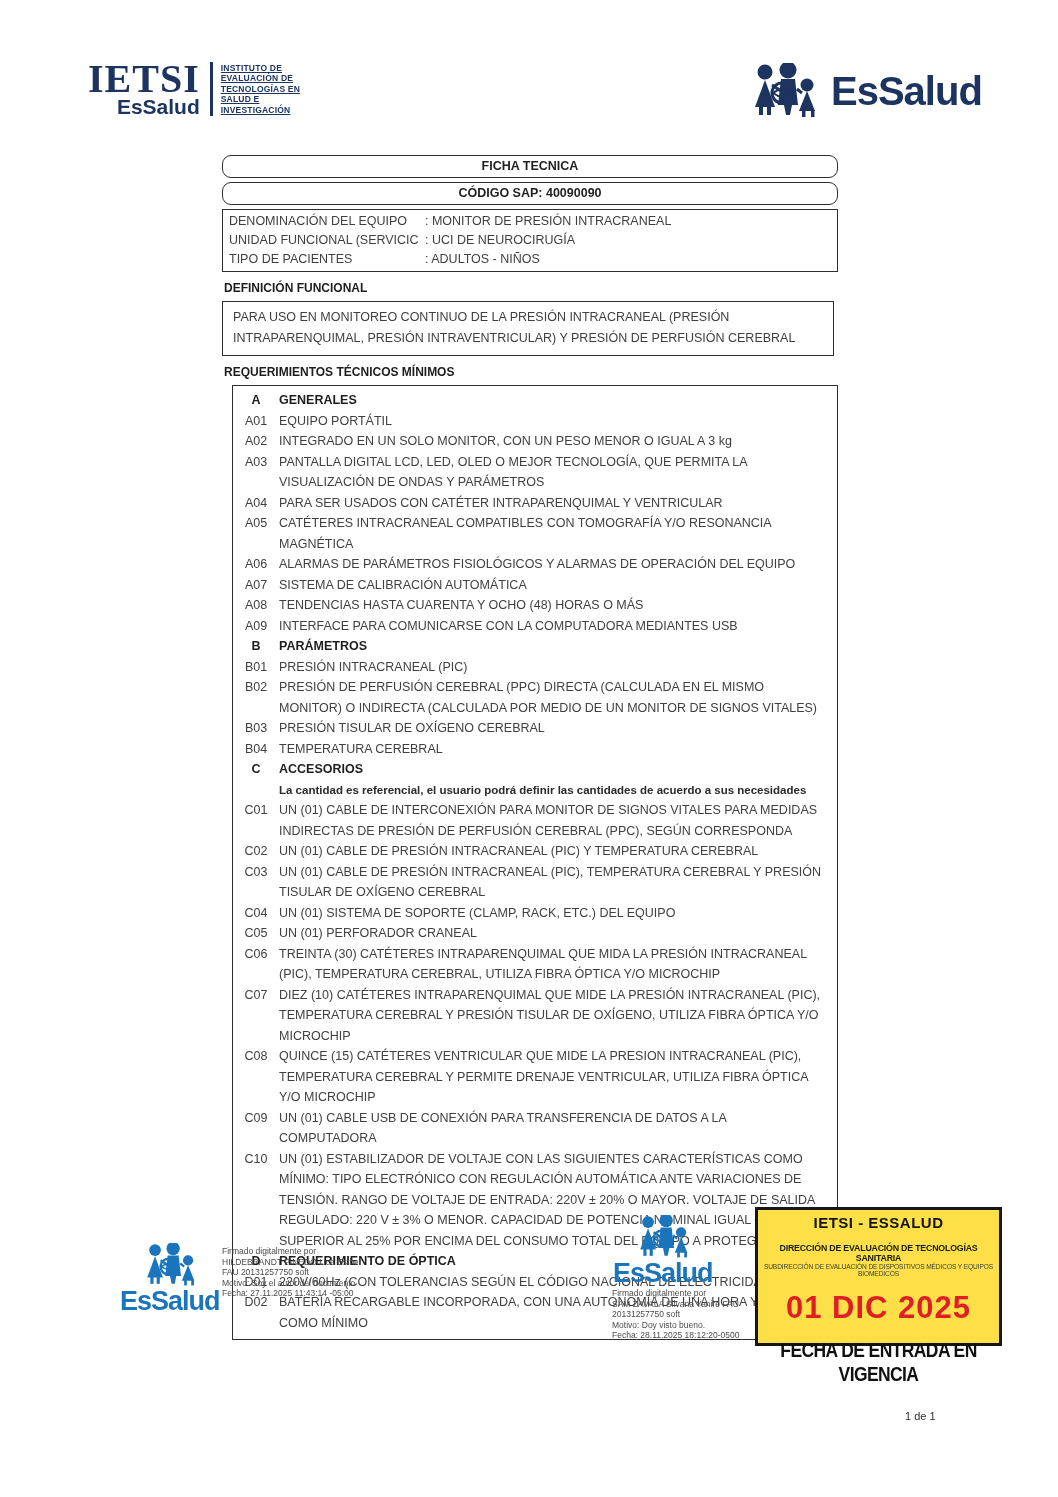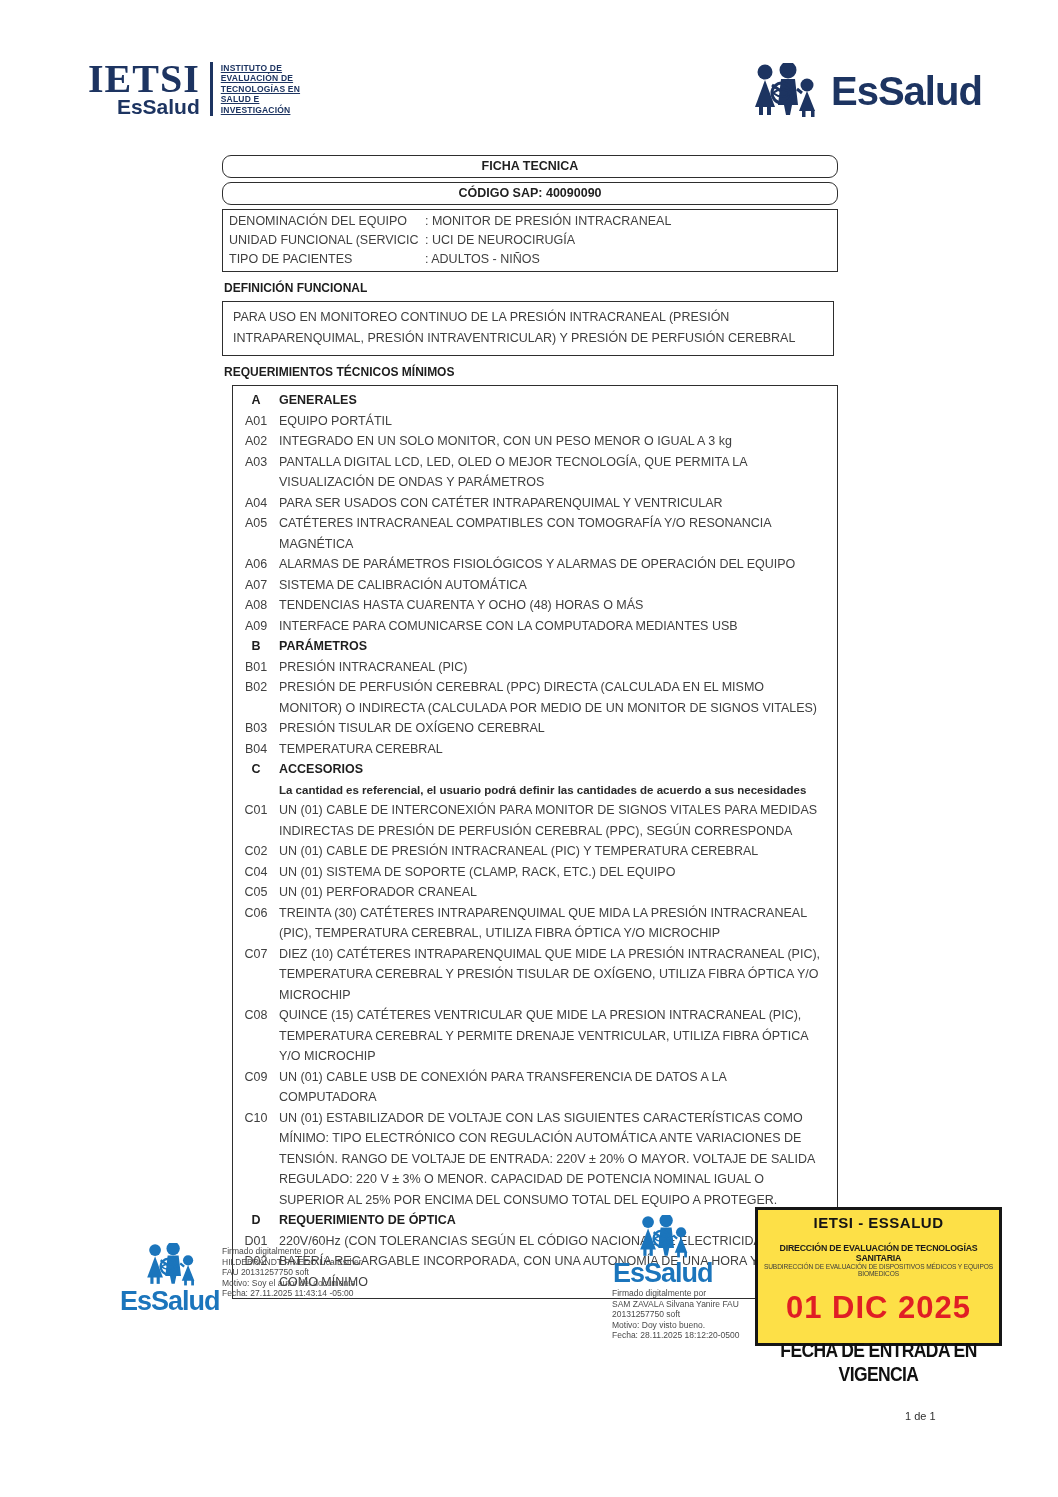--- a/index.html
+++ b/index.html
@@ -232,20 +232,24 @@
         <div class="req-row">
           <span class="req-code">C01</span>
           <span class="req-text">UN (01) CABLE DE INTERCONEXIÓN PARA MONITOR DE SIGNOS VITALES PARA MEDIDAS INDIRECTAS DE PRESIÓN DE PERFUSIÓN CEREBRAL (PPC), SEGÚN CORRESPONDA</span>
         </div>
 
         <div class="req-row">
           <span class="req-code">C02</span>
           <span class="req-text">UN (01) CABLE DE PRESIÓN INTRACRANEAL (PIC) Y TEMPERATURA CEREBRAL</span>
         </div>
 
+        <div class="req-row">
+          <span class="req-code">C03</span>
+          <span class="req-text">UN (01) CABLE DE PRESIÓN INTRACRANEAL (PIC), TEMPERATURA CEREBRAL Y PRESIÓN TISULAR DE OXÍGENO CEREBRAL</span>
+        </div>
 
         <div class="req-row">
           <span class="req-code">C04</span>
           <span class="req-text">UN (01) SISTEMA DE SOPORTE (CLAMP, RACK, ETC.) DEL EQUIPO</span>
         </div>
 
         <div class="req-row">
           <span class="req-code">C05</span>
           <span class="req-text">UN (01) PERFORADOR CRANEAL</span>
         </div>

